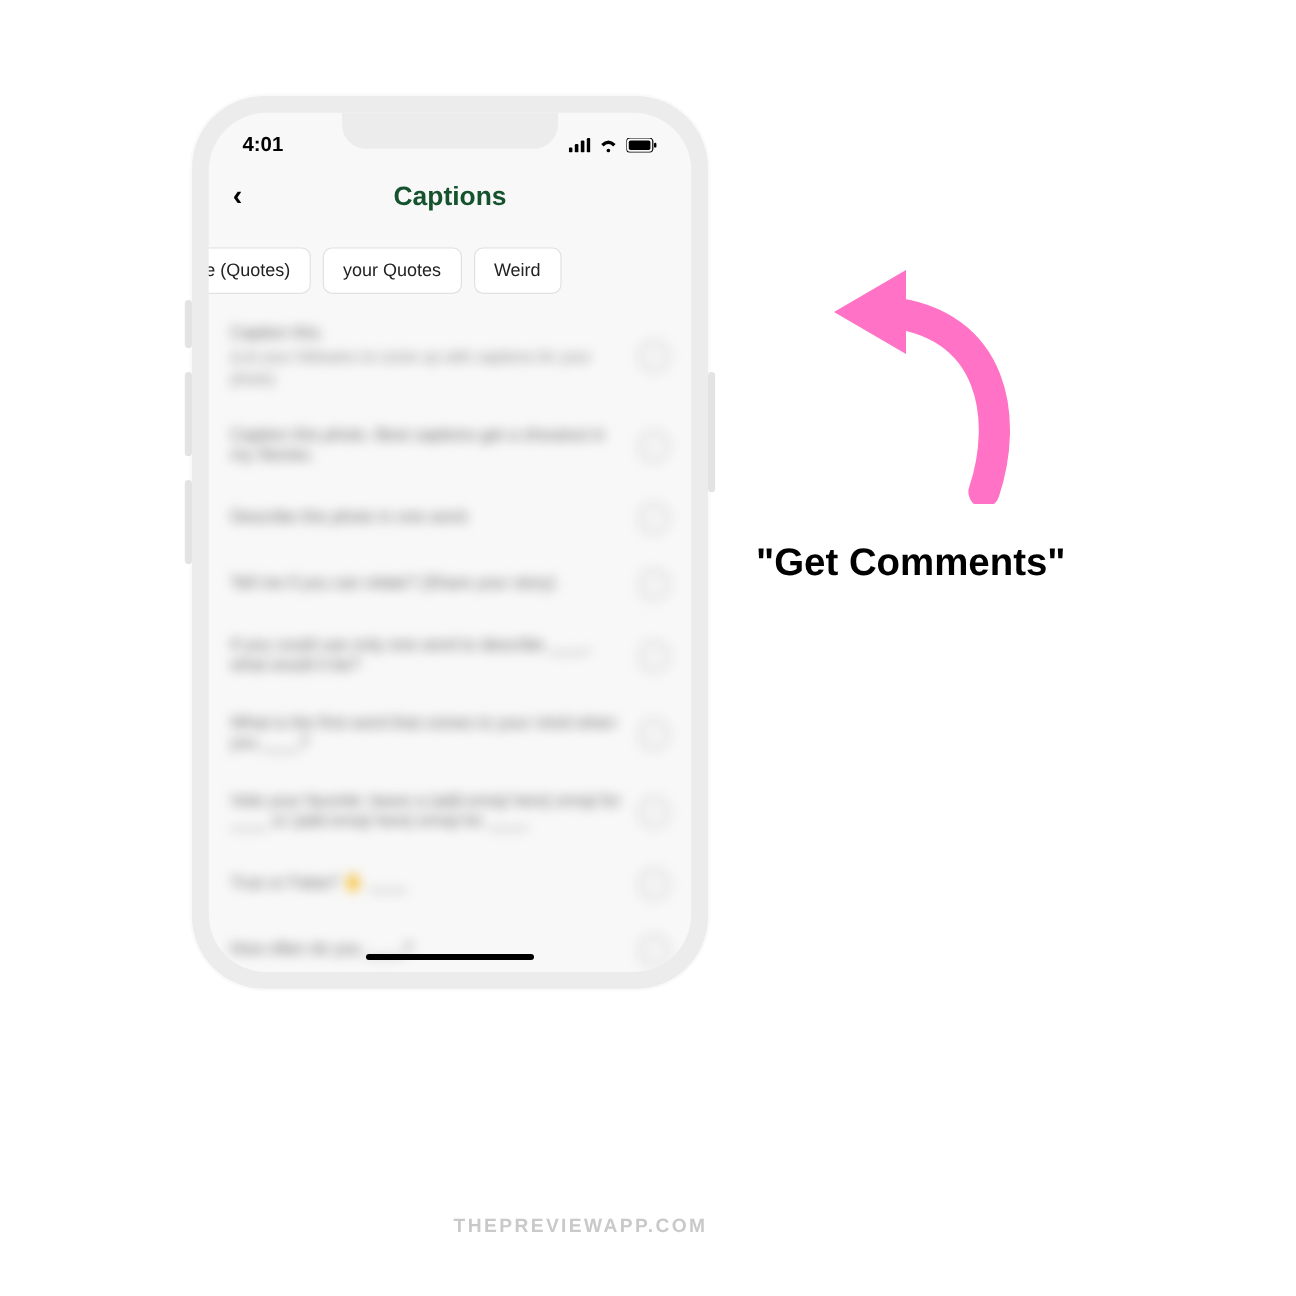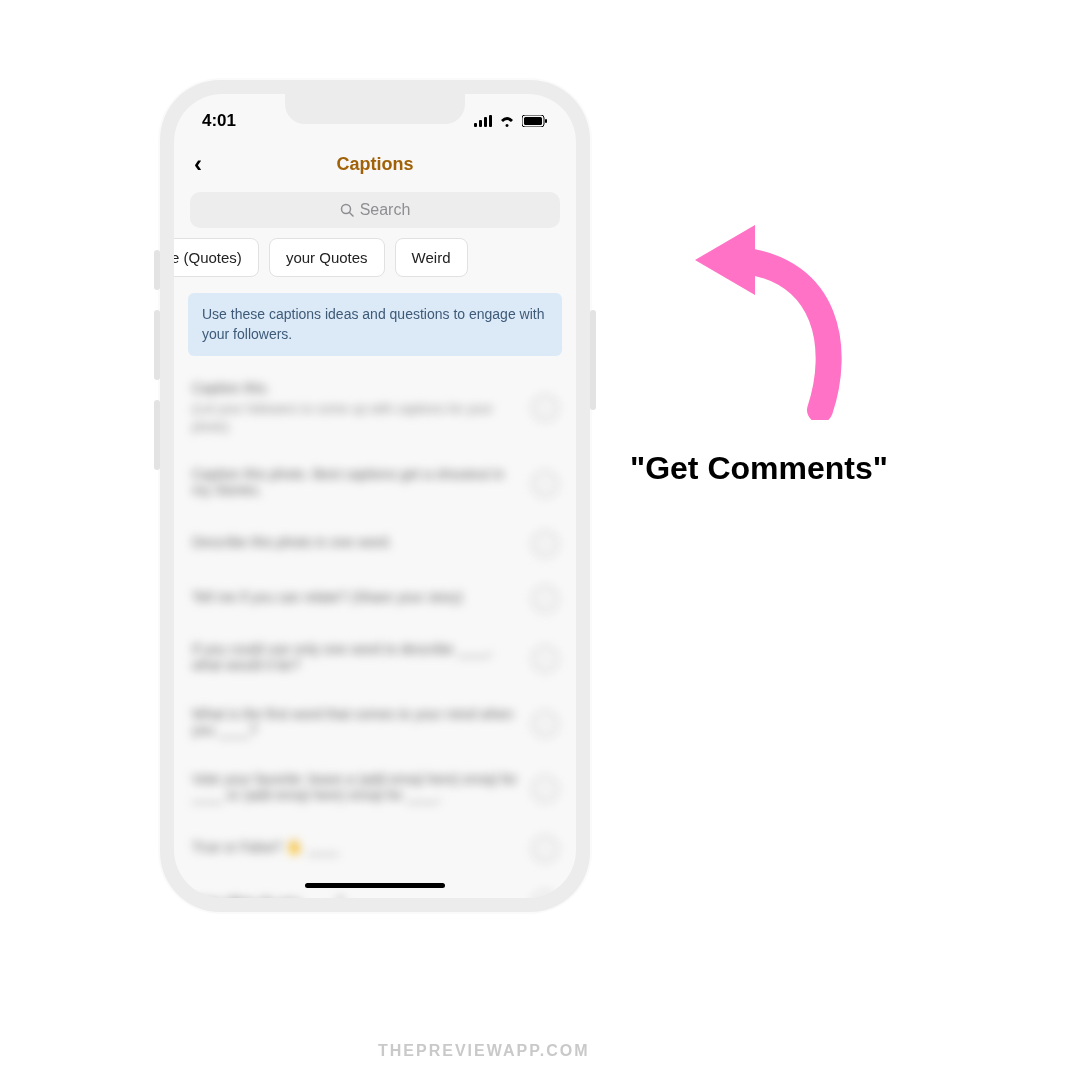--- a/index.html
+++ b/index.html
@@ -11,21 +11,21 @@
     position: relative;
     overflow: hidden;
   }
 
   
   .phone {
     position: absolute;
     left: 160px;
     top: 80px;
     width: 430px;
-    height: 832px;
+    height: 744px;
     background: #ececec;
     border-radius: 60px;
     padding: 14px;
     box-shadow: 0 0 0 2px rgba(0,0,0,0.02);
   }
   .side-button {
     position: absolute;
     background: #e3e3e3;
     border-radius: 6px;
   }
@@ -77,23 +77,23 @@
     padding: 0 16px;
   }
   .nav-back {
     position: absolute;
     left: 20px;
     font-size: 24px;
     font-weight: 600;
     color: #000;
   }
   .nav-title {
-    font-size: 18px;
+    font-size: 22px;
     font-weight: 700;
-    color: #a16207;
+    color: #14532d;
   }
 
   .search-bar {
     margin: 6px 16px 10px;
     background: #ededed;
     border-radius: 10px;
     height: 36px;
     display: flex;
     align-items: center;
     justify-content: center;
@@ -102,20 +102,21 @@
     gap: 6px;
   }
 
   .chips-row {
     display: flex;
     gap: 10px;
     padding: 0 0 10px;
     overflow: hidden;
     margin-left: -20px;
     position: relative;
+    margin-top: 20px;
   }
   .chip {
     flex: 0 0 auto;
     padding: 10px 16px;
     background: #fff;
     border: 1px solid #e1e1e1;
     border-radius: 8px;
     font-size: 15px;
     color: #222;
     white-space: nowrap;
@@ -217,21 +218,21 @@
     font-weight: 800;
     color: #000;
     margin-top: 30px;
     margin-left: -10px;
   }
 
   .watermark {
     position: absolute;
     left: 50%;
     transform: translateX(-50%);
-    bottom: 20px;
+    bottom: 48px;
     font-size: 16px;
     letter-spacing: 2px;
     color: #c9c9c9;
     font-weight: 600;
     left: 378px;
     transform: none;
   }
 </style>
 </head>
 <body>
@@ -263,35 +264,27 @@
             <rect x="23" y="4" width="2" height="4" rx="1" fill="#000"></rect>
           </svg>
       </div>
     </div>
 
     <div class="nav-bar">
       <span class="nav-back">‹</span>
       <span class="nav-title">Captions</span>
     </div>
 
-    <div class="search-bar">
-      <svg width="14" height="14" viewBox="0 0 14 14">
-          <circle cx="6" cy="6" r="4.5" fill="none" stroke="#8e8e93" stroke-width="1.5"></circle>
-          <line x1="9.5" y1="9.5" x2="13" y2="13" stroke="#8e8e93" stroke-width="1.5" stroke-linecap="round"></line>
-        </svg>
-      <span>Search</span>
-    </div>
 
     <div class="chips-row">
       <div class="chip">e (Quotes)</div>
       <div class="chip">your Quotes</div>
       <div class="chip">Weird </div>
     </div>
 
-    <div class="info-box">Use these captions ideas and questions to engage with your followers.</div>
 
     <div class="list">
       <div class="list-item">
         <div class="list-text">
             <div class="list-title">Caption this.</div>
             <div class="list-sub">(Let your followers to come up with captions for your photo)</div>
           </div>
         <div class="check-circle"></div>
       </div>
       <div class="list-item">

